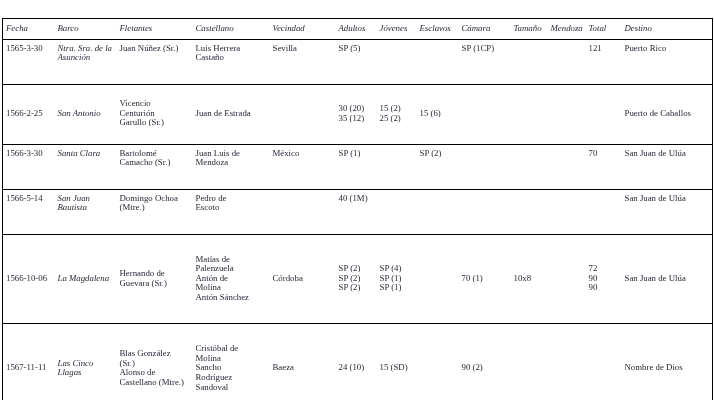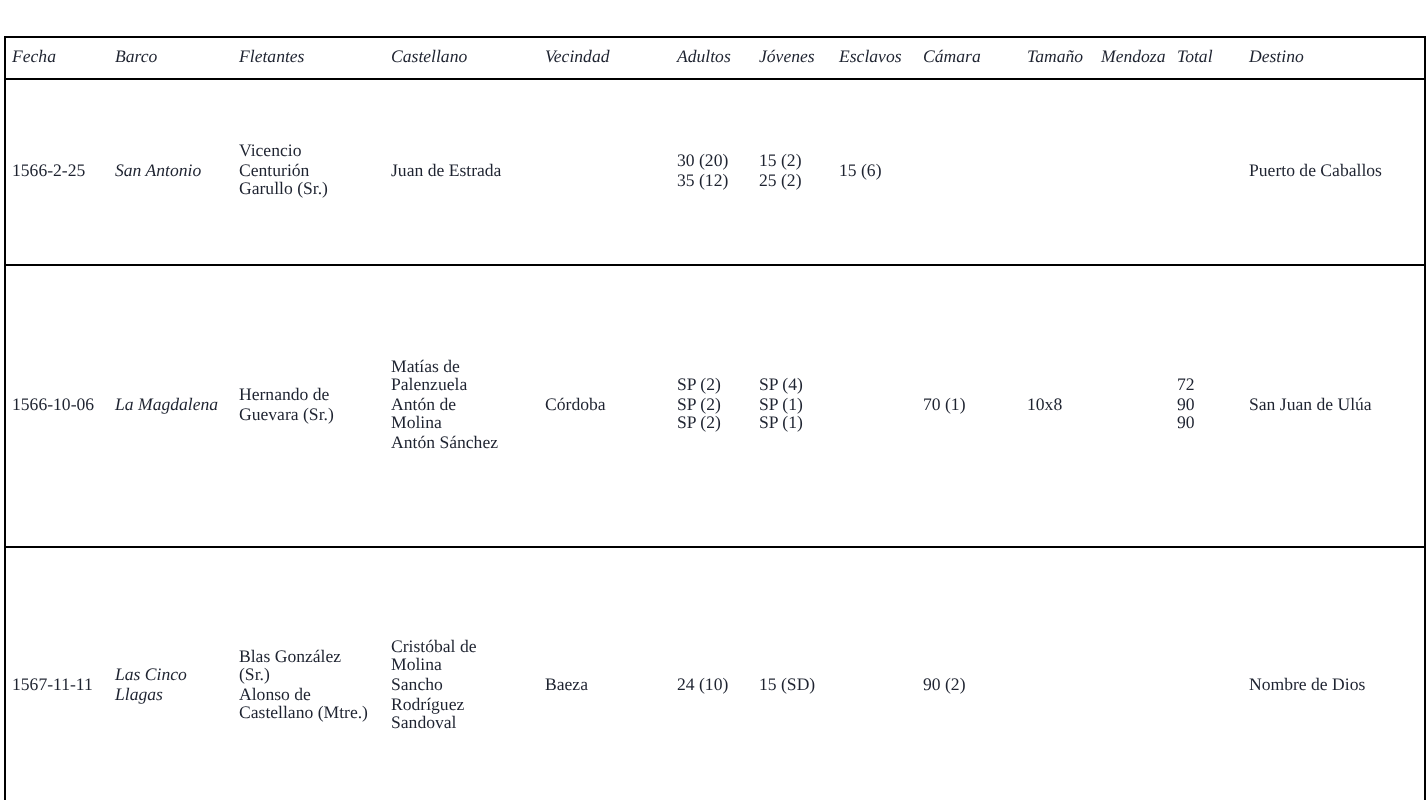--- a/index.html
+++ b/index.html
@@ -101,35 +101,80 @@
           <th>Jóvenes</th>
           <th>Esclavos</th>
           <th>Cámara</th>
           <th>Tamaño</th>
           <th>Mendoza</th>
           <th>Total</th>
           <th>Destino</th>
         </tr>
     </thead>
     <tbody>
+        <tr>
+          <td class="col-fecha">1565-3-30</td>
+          <td class="col-barco">Ntra. Sra. de la<br>Asunción</td>
+          <td class="col-fletantes">Juan Núñez (Sr.)</td>
+          <td class="col-fletadores">Luis Herrera<br>Castaño</td>
+          <td class="col-vecindad">Sevilla</td>
+          <td class="col-adultos">SP (5)</td>
+          <td class="col-jovenes"></td>
+          <td class="col-esclavos"></td>
+          <td class="col-camara">SP (1CP)</td>
+          <td class="col-tamano"></td>
+          <td class="col-rancho"></td>
+          <td class="col-total">121</td>
+          <td class="col-destino">Puerto Rico</td>
+        </tr>
         <tr class="valign-middle">
           <td class="col-fecha">1566-2-25</td>
           <td class="col-barco">San Antonio</td>
           <td class="col-fletantes">Vicencio<br>Centurión<br>Garullo (Sr.)</td>
           <td class="col-fletadores">Juan de Estrada</td>
           <td class="col-vecindad"></td>
           <td class="col-adultos">30 (20)<br>35 (12)</td>
           <td class="col-jovenes">15 (2)<br>25 (2)</td>
           <td class="col-esclavos">15 (6)</td>
           <td class="col-camara"></td>
           <td class="col-tamano"></td>
           <td class="col-rancho"></td>
           <td class="col-total"></td>
           <td class="col-destino">Puerto de Caballos</td>
         </tr>
+        <tr>
+          <td class="col-fecha">1566-3-30</td>
+          <td class="col-barco">Santa Clara</td>
+          <td class="col-fletantes">Bartolomé<br>Camacho (Sr.)</td>
+          <td class="col-fletadores">Juan Luis de<br>Mendoza</td>
+          <td class="col-vecindad">México</td>
+          <td class="col-adultos">SP (1)</td>
+          <td class="col-jovenes"></td>
+          <td class="col-esclavos">SP (2)</td>
+          <td class="col-camara"></td>
+          <td class="col-tamano"></td>
+          <td class="col-rancho"></td>
+          <td class="col-total">70</td>
+          <td class="col-destino">San Juan de Ulúa</td>
+        </tr>
+        <tr>
+          <td class="col-fecha">1566-5-14</td>
+          <td class="col-barco">San Juan<br>Bautista</td>
+          <td class="col-fletantes">Domingo Ochoa<br>(Mtre.)</td>
+          <td class="col-fletadores">Pedro de<br>Escoto</td>
+          <td class="col-vecindad"></td>
+          <td class="col-adultos">40 (1M)</td>
+          <td class="col-jovenes"></td>
+          <td class="col-esclavos"></td>
+          <td class="col-camara"></td>
+          <td class="col-tamano"></td>
+          <td class="col-rancho"></td>
+          <td class="col-total"></td>
+          <td class="col-destino">San Juan de Ulúa</td>
+        </tr>
         <tr class="valign-middle">
           <td class="col-fecha">1566-10-06</td>
           <td class="col-barco">La Magdalena</td>
           <td class="col-fletantes">Hernando de<br>Guevara (Sr.)</td>
           <td class="col-fletadores">Matías de<br>Palenzuela<br>Antón de<br>Molina<br>Antón Sánchez</td>
           <td class="col-vecindad">Córdoba</td>
           <td class="col-adultos">SP (2)<br>SP (2)<br>SP (2)</td>
           <td class="col-jovenes">SP (4)<br>SP (1)<br>SP (1)</td>
           <td class="col-esclavos"></td>
           <td class="col-camara">70 (1)</td>

